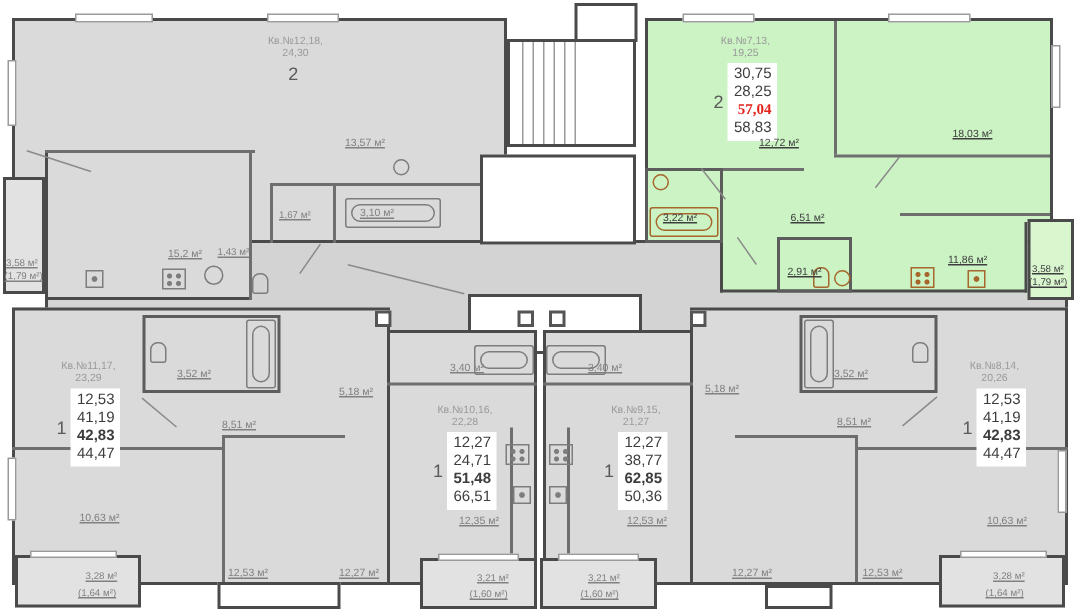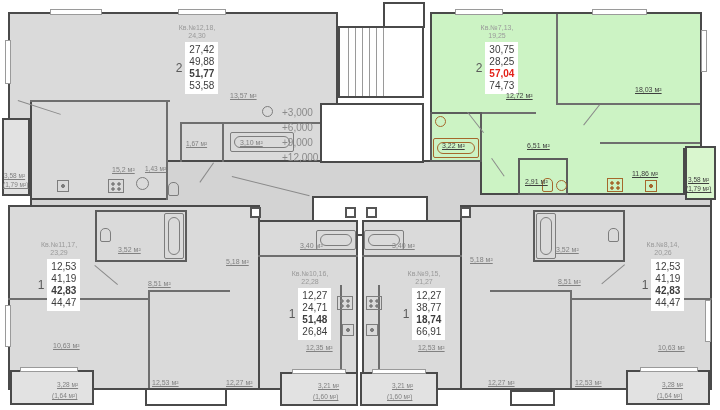--- a/index.html
+++ b/index.html
@@ -19,21 +19,21 @@
   .al{position:absolute;font-size:7px;line-height:8px;color:#818181;text-decoration:underline;white-space:nowrap;}
   .alg{color:#3f3f3f;}
   .als{font-size:6.5px;}
   .info{position:absolute;text-align:center;}
   .info .t{font-size:7px;line-height:8px;color:#9a9a9a;white-space:nowrap;}
   .info .body{display:flex;align-items:center;justify-content:center;margin-top:2px;}
   .info .digit{font-size:12px;color:#5a5a5a;margin-right:3px;}
   .info .nums{background:#ffffff;padding:2px 4px;text-align:right;}
   .info .nums div{font-size:10px;line-height:12px;color:#3d3d3d;white-space:nowrap;}
   .info .n3{font-weight:bold;color:#1e1e1e;}
-  .info.hl .n3{color:#e32219;}
+  .info.hl .n3{color:#e32219;font-family:Liberation Serif, serif;}
   .info .n4{color:#8e8e8e;}
   .elev div{font-size:10px;line-height:15px;color:#8a8a8a;white-space:nowrap;}
   .win{position:absolute;background:#fff;border:1px solid #9a9a9a;box-sizing:border-box;}
   .vent{position:absolute;width:11px;height:11px;background:#fff;border:2px solid #555;box-sizing:border-box;}
   .door{position:absolute;height:1px;background:#8a8a8a;transform-origin:0 0;}
   .tread{position:absolute;width:1px;background:#9a9a9a;}
   
   .fx{position:absolute;box-sizing:border-box;}
   .tub-h{width:46px;height:20px;border:1px solid #7d7d7d;border-radius:2px;}
   .tub-h i{position:absolute;left:3px;top:3px;right:3px;bottom:3px;border:1px solid #7d7d7d;border-radius:8px;}
@@ -81,45 +81,33 @@
   <div class="fx toilet" style="left:168px;top:182px;"></div>
   <div class="fx boxf" style="left:57px;top:180px;"></div>
   <div class="fx stove" style="left:108px;top:179px;"></div>
   <div class="fx sinkc" style="left:136px;top:177px;"></div>
 
   <div class="info" style="left:152px;top:24px;width:90px;">
     <div class="t">Кв.№12,18,</div>
     <div class="t">24,30</div>
     <div class="body">
       <span class="digit">2</span>
-      <div class="nums">
-        <div>27,42</div>
-        <div>49,88</div>
-        <div class="n3">51,77</div>
-        <div class="n4">53,58</div>
-      </div>
     </div>
   </div>
 
   <div class="white" style="left:383px;top:2px;width:42px;height:26px;"></div>
   <div class="white" style="left:338px;top:26px;width:86px;height:72px;"></div>
   <div class="tread" style="left:348px;top:28px;height:68px;"></div>
   <div class="tread" style="left:355px;top:28px;height:68px;"></div>
   <div class="tread" style="left:362px;top:28px;height:68px;"></div>
   <div class="tread" style="left:369px;top:28px;height:68px;"></div>
   <div class="tread" style="left:376px;top:28px;height:68px;"></div>
   <div class="tread" style="left:383px;top:28px;height:68px;"></div>
   <div class="white" style="left:320px;top:103px;width:104px;height:60px;"></div>
   <div class="white" style="left:312px;top:196px;width:116px;height:40px;"></div>
-  <div class="elev abs" style="left:282px;top:105px;">
-    <div>+3,000</div>
-    <div>+6,000</div>
-    <div>+9,000</div>
-    <div>+12,000</div>
-  </div>
 
   <div class="apt green nob" style="left:430px;top:12px;width:272px;height:136px;"></div>
   <div class="apt green not" style="left:480px;top:148px;width:205px;height:47px;"></div>
   <div class="rbox greenfill" style="left:430px;top:112px;width:52px;height:50px;"></div>
   <div class="balc green" style="left:685px;top:146px;width:31px;height:54px;"></div>
 
   <div class="w" style="left:556px;top:14px;width:2px;height:89px;"></div>
   <div class="w" style="left:556px;top:103px;width:144px;height:2px;"></div>
   <div class="w" style="left:482px;top:112px;width:54px;height:2px;"></div>
   <div class="w" style="left:600px;top:142px;width:100px;height:2px;"></div>
@@ -136,21 +124,21 @@
 
   <div class="info hl" style="left:452px;top:24px;width:90px;">
     <div class="t">Кв.№7,13,</div>
     <div class="t">19,25</div>
     <div class="body">
       <span class="digit">2</span>
       <div class="nums">
         <div>30,75</div>
         <div>28,25</div>
         <div class="n3">57,04</div>
-        <div class="n4">74,73</div>
+        <div class="n4">58,83</div>
       </div>
     </div>
   </div>
 
   <div class="apt" style="left:8px;top:205px;width:252px;height:185px;"></div>
   <div class="apt" style="left:258px;top:220px;width:100px;height:170px;"></div>
   <div class="apt" style="left:362px;top:220px;width:100px;height:170px;"></div>
   <div class="apt" style="left:460px;top:205px;width:252px;height:185px;"></div>
 
   <div class="rbox" style="left:95px;top:210px;width:92px;height:52px;"></div>
@@ -282,35 +270,35 @@
 
   <div class="info" style="left:272px;top:270px;width:76px;">
     <div class="t">Кв.№10,16,</div>
     <div class="t">22,28</div>
     <div class="body">
       <span class="digit">1</span>
       <div class="nums">
         <div>12,27</div>
         <div>24,71</div>
         <div class="n3">51,48</div>
-        <div class="n4">26,84</div>
+        <div class="n4">66,51</div>
       </div>
     </div>
   </div>
 
   <div class="info" style="left:386px;top:270px;width:76px;">
     <div class="t">Кв.№9,15,</div>
     <div class="t">21,27</div>
     <div class="body">
       <span class="digit">1</span>
       <div class="nums">
         <div>12,27</div>
         <div>38,77</div>
-        <div class="n3">18,74</div>
-        <div class="n4">66,91</div>
+        <div class="n3">62,85</div>
+        <div class="n4">50,36</div>
       </div>
     </div>
   </div>
 
   <div class="info" style="left:622px;top:241px;width:82px;">
     <div class="t">Кв.№8,14,</div>
     <div class="t">20,26</div>
     <div class="body">
       <span class="digit">1</span>
       <div class="nums">

